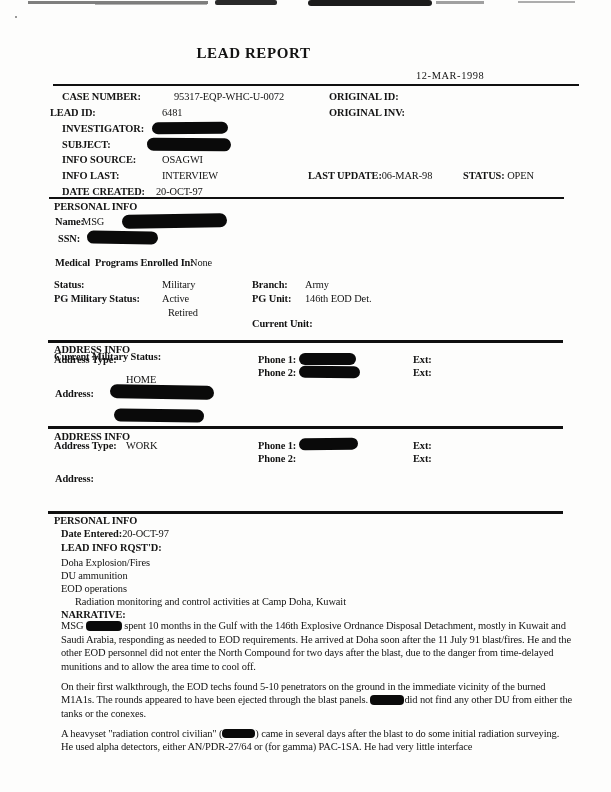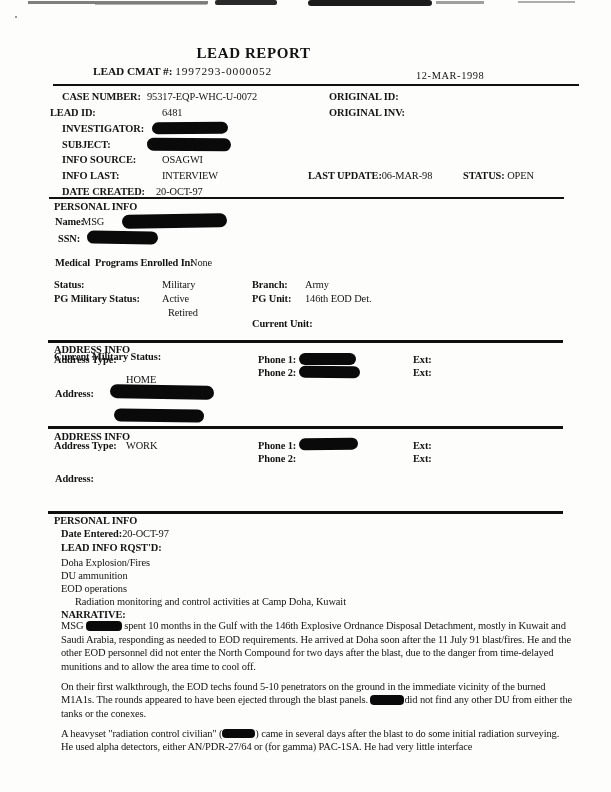--- a/index.html
+++ b/index.html
@@ -31,31 +31,30 @@
 
   <div class="artifact" style="left:28px;top:1px;width:180px;height:3px;background:#4a4a4a;opacity:.7;"></div>
   <div class="artifact" style="left:95px;top:3px;width:112px;height:2px;background:#777;opacity:.55;"></div>
   <div class="artifact" style="left:215px;top:0;width:62px;height:5px;background:#2a2a2a;border-radius:2px;"></div>
   <div class="artifact" style="left:308px;top:0;width:124px;height:6px;background:#1c1c1c;border-radius:3px;"></div>
   <div class="artifact" style="left:436px;top:1px;width:48px;height:2.5px;background:#8a8a8a;opacity:.8;"></div>
   <div class="artifact" style="left:518px;top:1px;width:57px;height:2px;background:#9a9a9a;opacity:.8;"></div>
   <div class="artifact" style="left:15px;top:16px;width:2px;height:2px;background:#777;border-radius:50%;"></div>
 
   <div class="title">LEAD REPORT</div>
-  <div class="row cmat" style="left:93px;top:66px;"><span class="b">LEAD CMAT #:</span><span> </span><span class="cmatval">1997293-0000052</span></div>
   <div class="row dateval" style="left:416px;top:70px;">12-MAR-1998</div>
 
   <div class="rule" style="left:53px;top:83.5px;width:526px;"></div>
   <div class="rule" style="left:49px;top:196.5px;width:515px;"></div>
   <div class="rule" style="left:48px;top:340px;width:515px;"></div>
   <div class="rule" style="left:48px;top:426px;width:515px;"></div>
   <div class="rule" style="left:48px;top:511px;width:515px;"></div>
 
   <div class="row b" style="left:62px;top:91px;">CASE NUMBER:</div>
-  <div class="row" style="left:147px;top:91px;">95317-EQP-WHC-U-0072</div>
+  <div class="row" style="left:174px;top:91px;">95317-EQP-WHC-U-0072</div>
   <div class="row b" style="left:329px;top:91px;">ORIGINAL ID:</div>
 
   <div class="row b" style="left:50px;top:107px;">LEAD ID:</div>
   <div class="row" style="left:162px;top:107px;">6481</div>
   <div class="row b" style="left:329px;top:107px;">ORIGINAL INV:</div>
 
   <div class="row b" style="left:62px;top:123px;">INVESTIGATOR:</div>
   <div class="redact" style="left:152px;top:122px;width:76px;height:12px;transform:rotate(-0.6deg);"></div>
 
   <div class="row b" style="left:62px;top:139px;">SUBJECT:</div>

